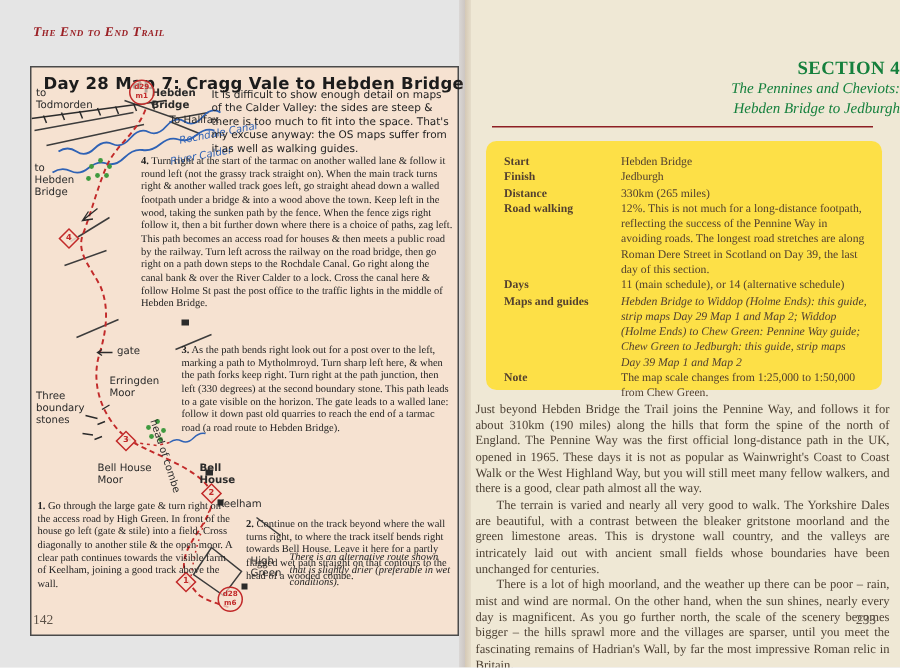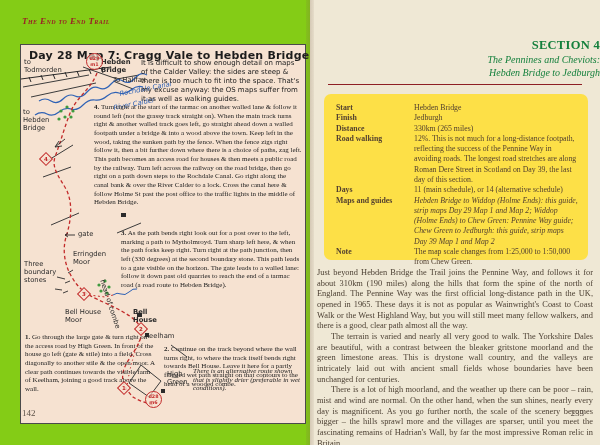--- a/index.html
+++ b/index.html
@@ -1,21 +1,21 @@
 <!DOCTYPE html>
 <html><head>
 <meta charset="utf-8">
 <style>
   * { margin:0; padding:0; box-sizing:border-box; }
   html,body { width:600px; height:445px; }
   body { position:relative; font-family:"Liberation Serif", serif; overflow:hidden; }
 
   
   .page { position:absolute; top:0; height:445px; }
-  .page-left  { left:0;   width:310px; background:#84cc16; }
+  .page-left  { left:0;   width:310px; background:#e5e5e5; }
   .page-right { left:310px; width:290px; background:#efe8d5; }
   .gutter { position:absolute; left:306px; top:0; width:8px; height:445px;
             background:linear-gradient(90deg, rgba(120,90,70,0.10), rgba(120,90,70,0.22), rgba(120,90,70,0.08)); }
 
   
   .running-header { position:absolute; left:22px; top:16px; font-style:italic;
      font-variant:small-caps; font-weight:bold; font-size:9px; letter-spacing:.4px; color:#9b2126; }
   .page-num { position:absolute; font-size:9px; color:#5c5248; }
   .page-num-left  { left:22px;  top:408px; }
   .page-num-right { right:16px; top:408px; }

